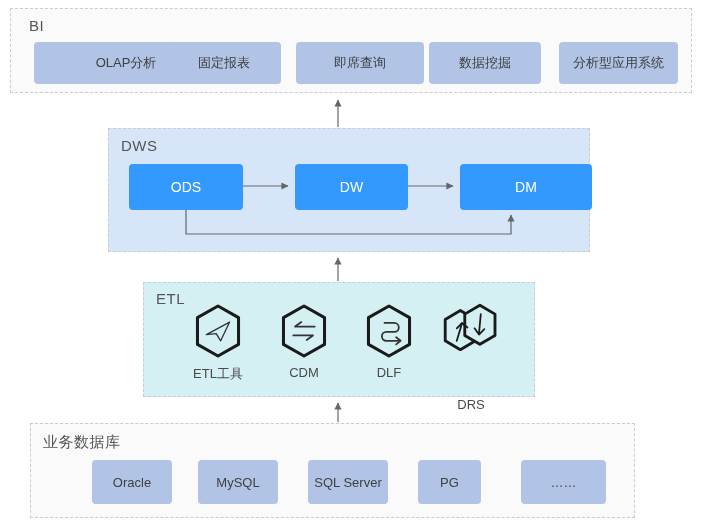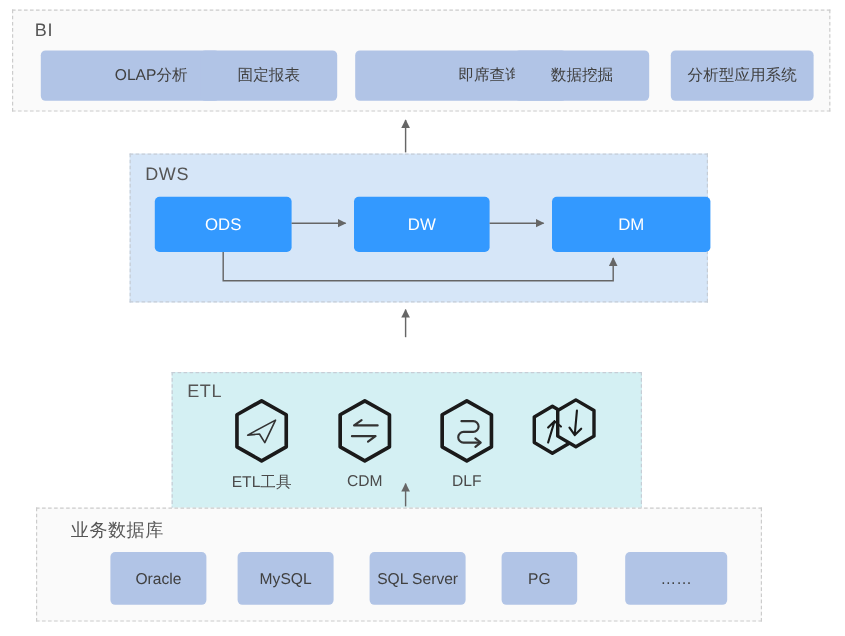--- a/index.html
+++ b/index.html
@@ -1,21 +1,21 @@
 <!DOCTYPE html>
 <html><head>
 <meta charset="utf-8">
 <style>
   html,body{margin:0;padding:0;background:#ffffff;}
   body{font-family:"Liberation Sans","DejaVu Sans",sans-serif;}
   .canvas{position:relative;width:704px;height:530px;background:#ffffff;overflow:hidden;}
   .panel{position:absolute;border:1px dashed #cccccc;box-sizing:border-box;}
   .panel.gray{background:#fafafa;}
   .panel.blue{background:#d6e6f8;border-color:#c6cdd6;}
-  .panel.cyan{background:#d4f0f3;border-color:#c6cdd6;margin-top:28px;}
+  .panel.cyan{background:#d4f0f3;border-color:#c6cdd6;}
   .panel-title{position:absolute;color:#555555;font-size:15px;letter-spacing:0.5px;text-align:right;}
   .chip{position:absolute;height:42px;background:#b1c4e6;border-radius:4px;
         display:flex;align-items:center;justify-content:center;
         color:#404040;font-size:13px;}
   .dbchip{height:44px;}
   .node{position:absolute;height:46px;background:#3399ff;border-radius:4px;
         display:flex;align-items:center;justify-content:center;
         color:#ffffff;font-size:14px;}
   .tool{position:absolute;width:96px;display:flex;flex-direction:column;align-items:center;}
   .tool-icon{height:56px;display:flex;align-items:center;justify-content:center;}
@@ -24,21 +24,21 @@
 </style>
 </head>
 <body>
 
 <div class="canvas">
 
   <div class="panel gray" style="left:10px;top:8px;width:682px;height:85px;">
     <div class="panel-title" style="left:18px;top:8px;">BI</div>
     <div class="chip" style="left:23px;top:33px;width:114px;padding-left:35px;">OLAP分析</div>
     <div class="chip" style="left:156px;top:33px;width:114px;text-align:right;">固定报表</div>
-    <div class="chip" style="left:285px;top:33px;width:128px;padding-left:48px;">即席查询</div>
+    <div class="chip" style="left:285px;top:33px;width:128px;">即席查询</div>
     <div class="chip" style="left:418px;top:33px;width:112px;">数据挖掘</div>
     <div class="chip" style="left:548px;top:33px;width:119px;">分析型应用系统</div>
   </div>
 
   <div class="panel blue" style="left:108px;top:128px;width:482px;height:124px;">
     <div class="panel-title" style="left:12px;top:8px;">DWS</div>
     <div class="node" style="left:20px;top:35px;width:114px;">ODS</div>
     <div class="node" style="left:186px;top:35px;width:113px;">DW</div>
     <div class="node" style="left:351px;top:35px;width:132px;">DM</div>
   </div>
@@ -84,21 +84,21 @@
           <polygon points="46,2 63,12 63,36 46,46 29,36 29,12" fill="#d4f0f3" stroke="#1a1a1a" stroke-width="3.2" stroke-linejoin="round"></polygon>
           <path d="M20,42 L26,22 M20,28 l6,-6 6,5" fill="none" stroke="#1a1a1a" stroke-width="2" stroke-linecap="round" stroke-linejoin="round"></path>
           <path d="M47,12 L45,34 M40,28 l5,7 6,-6" fill="none" stroke="#1a1a1a" stroke-width="2" stroke-linecap="round" stroke-linejoin="round"></path>
         </svg>
       </div>
       <div class="tool-label">DRS</div>
     </div>
   </div>
 
   <div class="panel gray" style="left:30px;top:423px;width:605px;height:95px;">
-    <div class="panel-title" style="left:12px;top:9px;margin-left:16px;">业务数据库</div>
+    <div class="panel-title" style="left:12px;top:9px;">业务数据库</div>
     <div class="chip dbchip" style="left:61px;top:36px;width:80px;">Oracle</div>
     <div class="chip dbchip" style="left:167px;top:36px;width:80px;">MySQL</div>
     <div class="chip dbchip" style="left:277px;top:36px;width:80px;">SQL Server</div>
     <div class="chip dbchip" style="left:387px;top:36px;width:63px;">PG</div>
     <div class="chip dbchip" style="left:490px;top:36px;width:85px;">……</div>
   </div>
 
   <svg class="overlay" viewBox="0 0 704 530">
     <defs>
       <marker id="ah" markerWidth="7" markerHeight="7" refX="5.5" refY="3" orient="auto">

